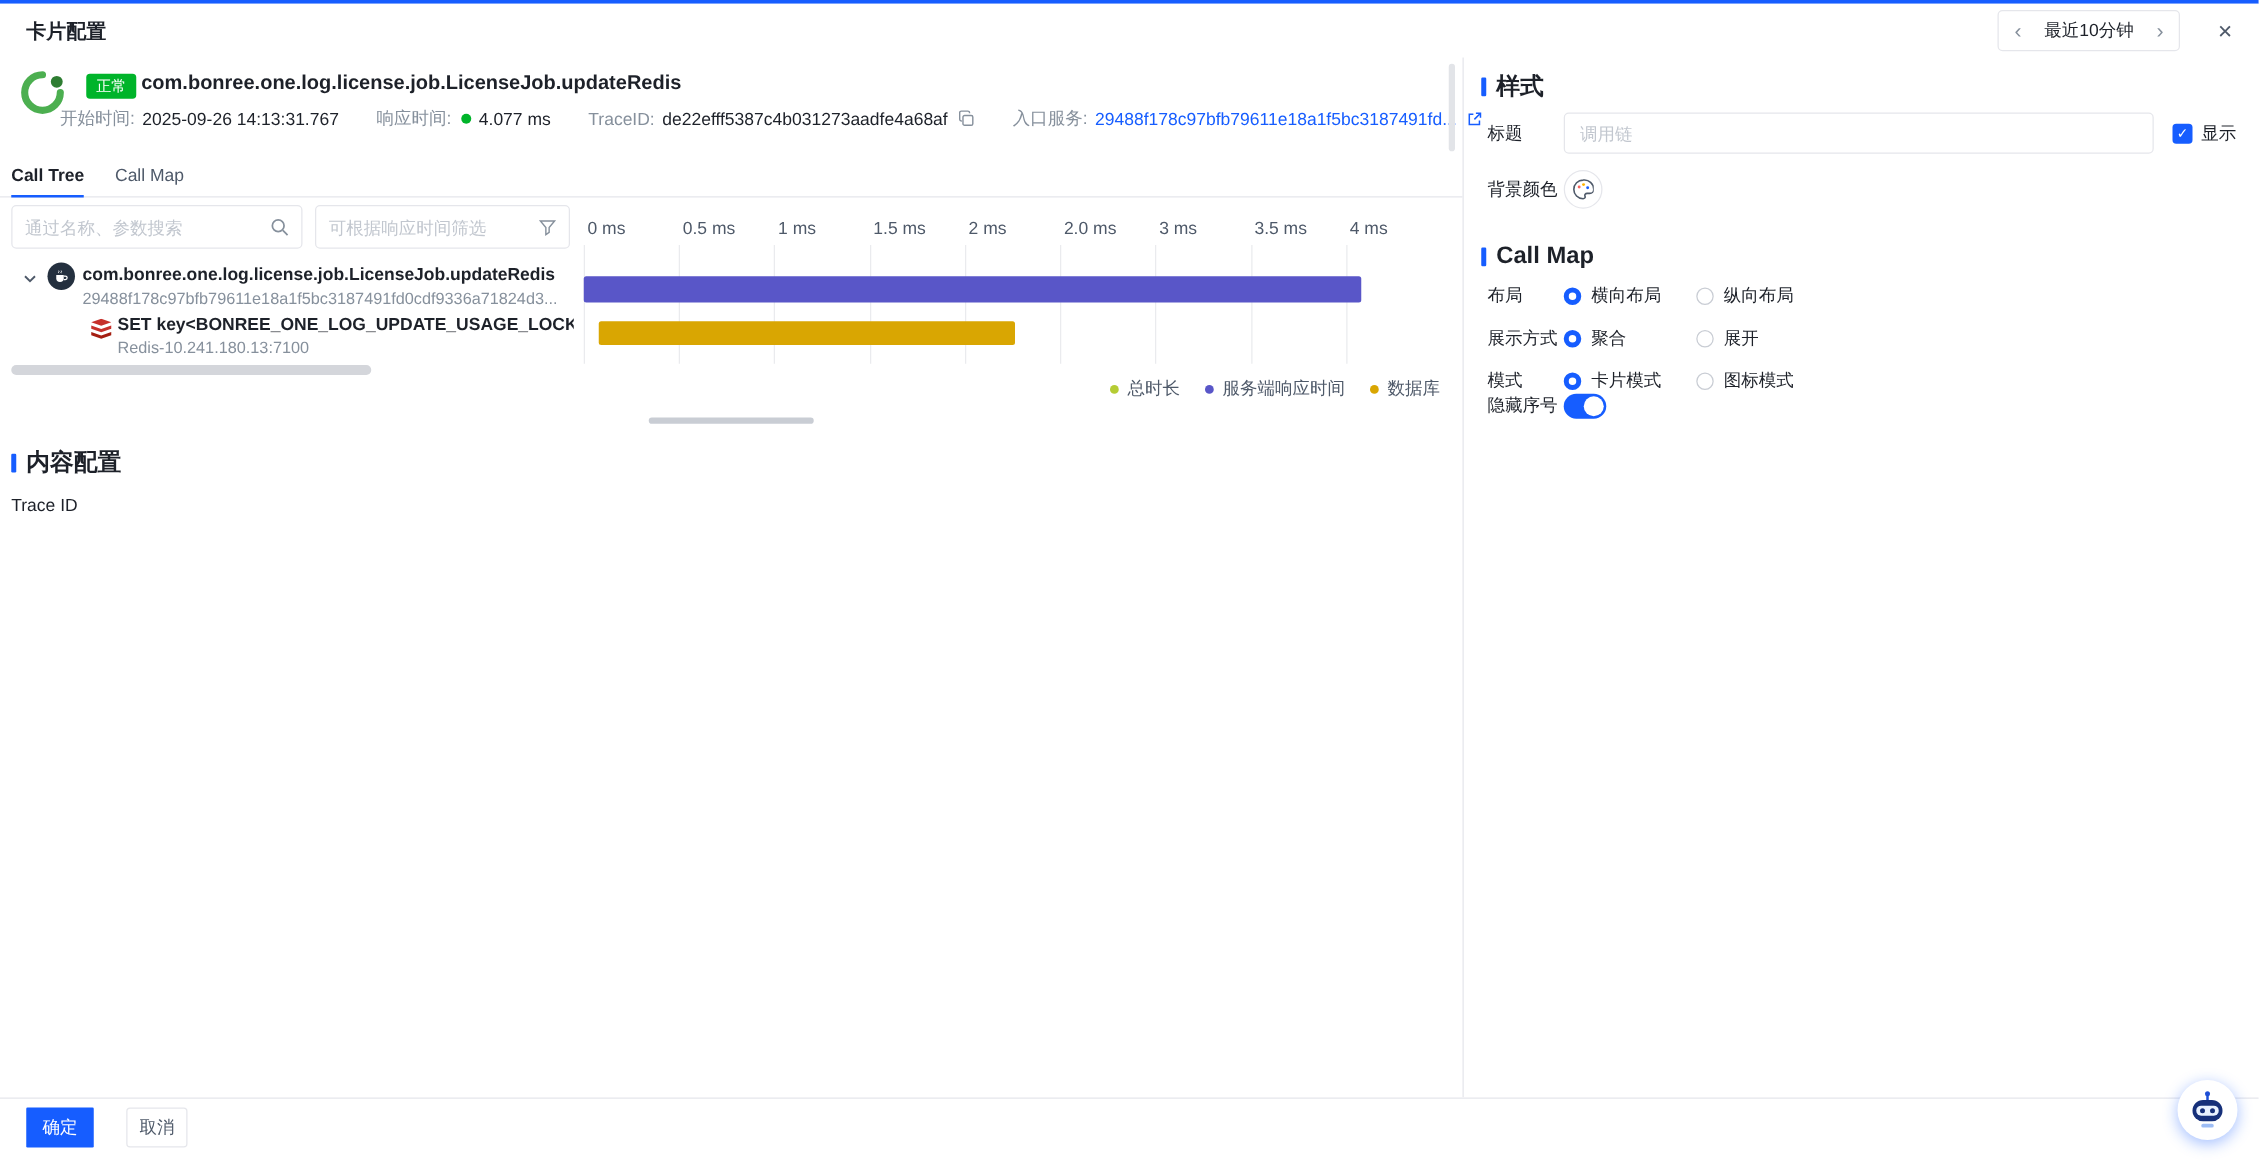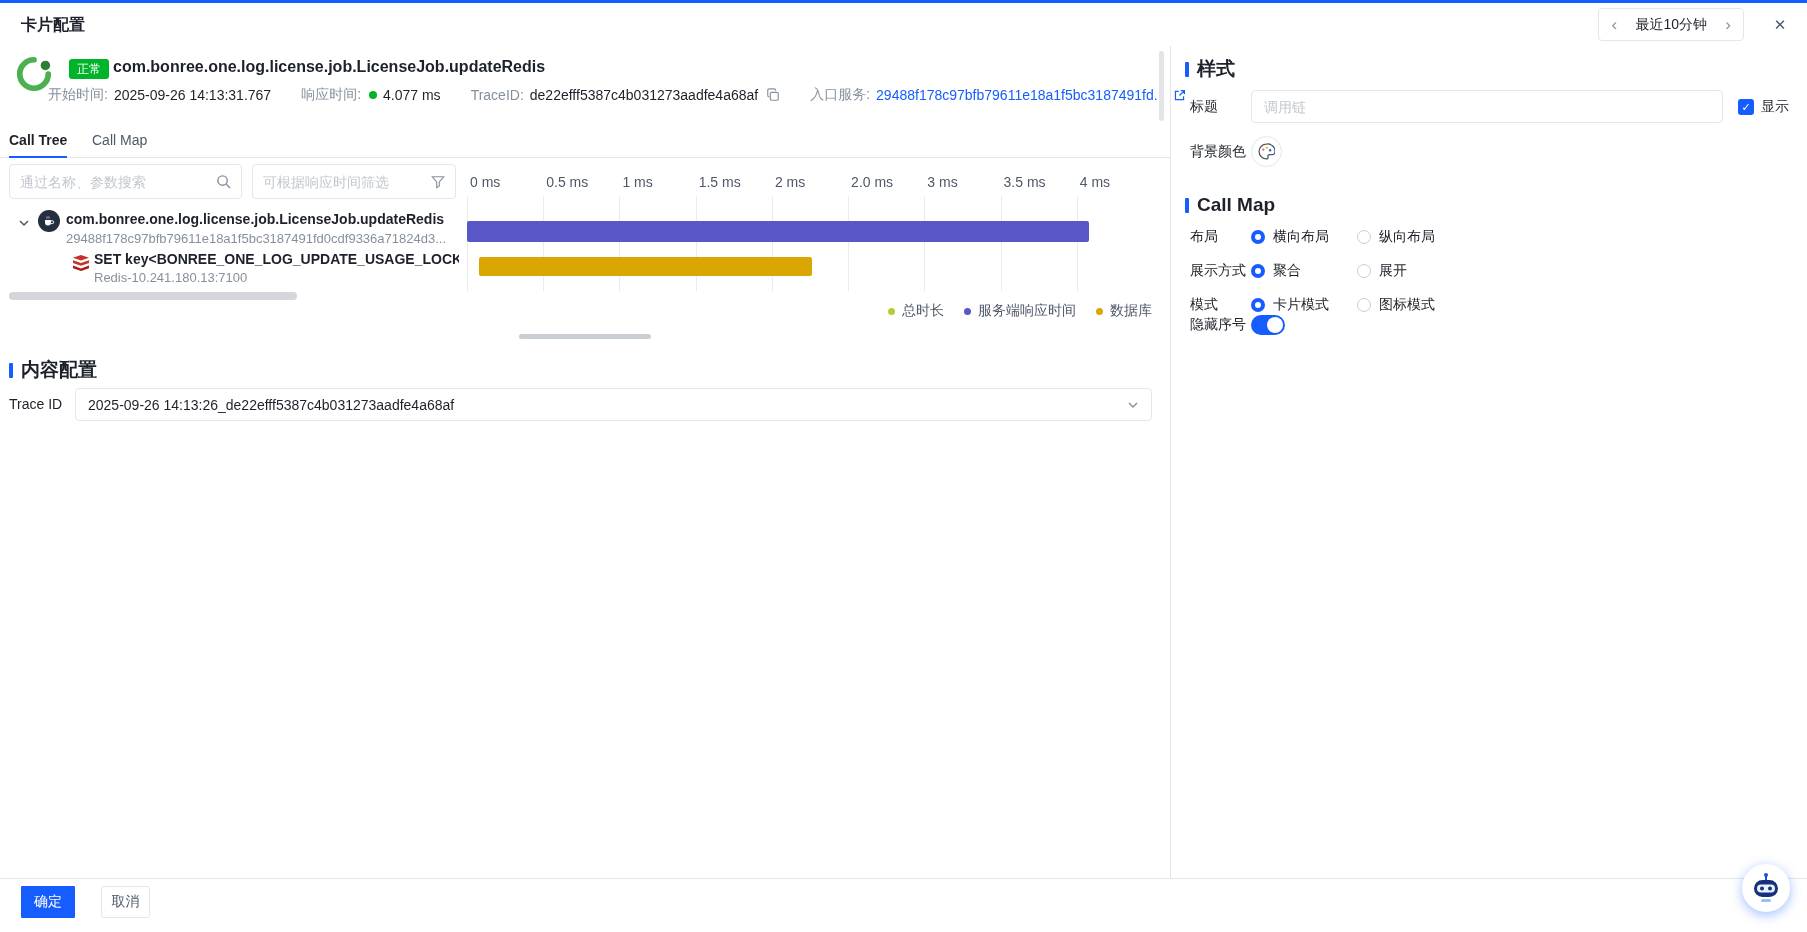--- a/index.html
+++ b/index.html
@@ -276,28 +276,20 @@
   </div>
 
   <div class="resize-handle"></div>
 
   <div class="section-header content-header">
     <i class="section-bar"></i>
     <span>内容配置</span>
   </div>
 
   <span class="traceid-label">Trace ID</span>
-  <div class="select">
-    <span class="select-value">2025-09-26 14:13:26_de22efff5387c4b031273aadfe4a68af</span>
-    <span style="display:inline-flex;">
-      <svg width="12" height="12" viewBox="0 0 12 12">
-          <path d="M2 4l4 4 4-4" fill="none" stroke="#86909C" stroke-width="1.4"></path>
-        </svg>
-    </span>
-  </div>
 </section>
 
 <aside class="right-panel">
 
   <div class="section-header style-header">
     <i class="section-bar"></i>
     <span>样式</span>
   </div>
 
   <div class="rp-row row-title">

